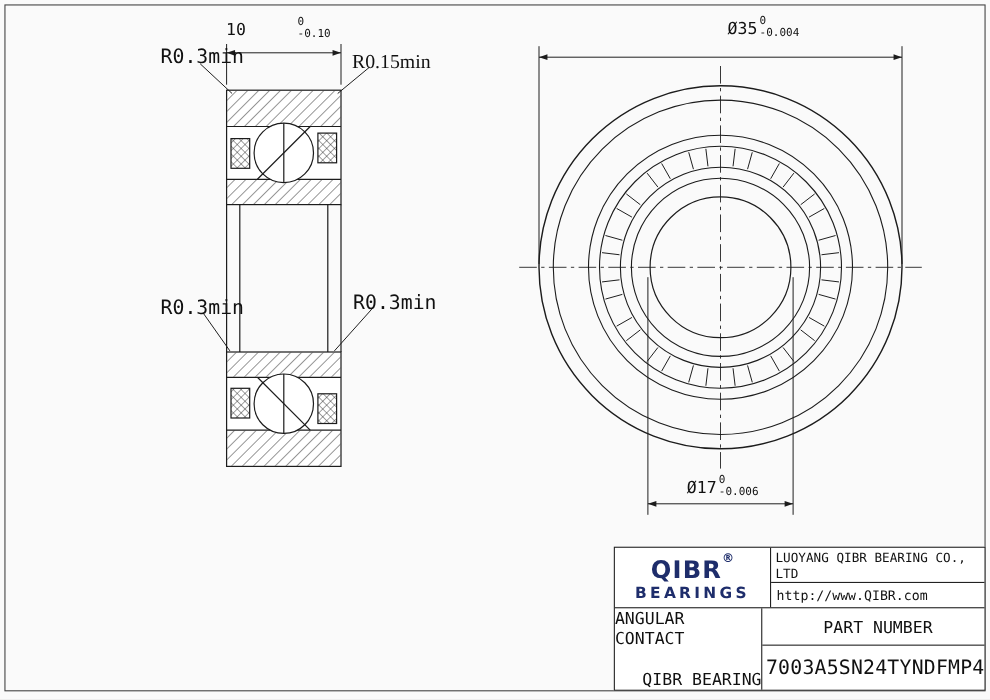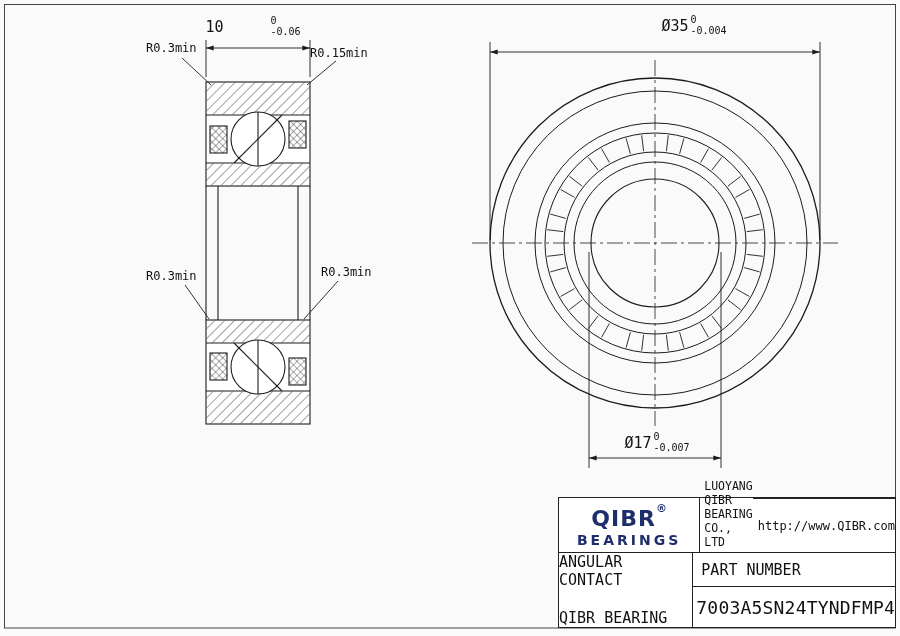--- a/index.html
+++ b/index.html
@@ -16,52 +16,52 @@
 
   
   .dim{position:absolute;display:flex;align-items:center;justify-content:center;
        font-size:15px;white-space:nowrap;}
   .dim .tol{display:inline-flex;flex-direction:column;font-size:10px;line-height:1.05;
             margin-left:2px;text-align:left;}
   .dim-width{left:198px;top:16px;width:110px;gap:45px;}
   .dim-od{left:629px;top:15px;width:130px;}
   .dim-bore{left:592px;top:432px;width:130px;}
 
-  .rlabel{position:absolute;font-size:12px;white-space:nowrap;}
+  .rlabel{position:absolute;font-size:18px;white-space:nowrap;}
   .r1{left:146px;top:41px;}
-  .r2{left:310px;top:46px;}
+  .r2{left:320px;top:46px;font-family:Liberation Serif, serif;}
   .r3{left:146px;top:269px;}
   .r4{left:321px;top:265px;}
 
   
   .titleblock{
     position:absolute;left:558px;top:497px;width:338px;height:131px;
     border:1.5px solid #222;box-sizing:border-box;background:#fff;
     display:flex;flex-direction:column;
   }
   .tb-top{display:flex;height:62px;border-bottom:1.5px solid #222;box-sizing:border-box;}
   .tb-logo{width:142px;border-right:1.5px solid #222;box-sizing:border-box;
            display:flex;flex-direction:column;align-items:center;justify-content:center;}
   .logo-line{line-height:1;color:var(--logo);}
   .logo-text{font-family:"DejaVu Sans","Liberation Sans",sans-serif;font-weight:bold;
              font-size:22px;letter-spacing:1px;}
   .logo-reg{font-family:"DejaVu Sans","Liberation Sans",sans-serif;font-size:11px;
             vertical-align:14px;font-weight:bold;}
   .logo-sub{font-family:"DejaVu Sans","Liberation Sans",sans-serif;font-weight:bold;
             font-size:14px;letter-spacing:3px;color:var(--logo);margin-top:2px;}
-  .tb-companycell{flex:1;display:flex;flex-direction:row;}
+  .tb-companycell{flex:1;display:flex;flex-direction:column;}
   .tb-company{height:31px;display:flex;align-items:center;padding-left:4px;
               font-size:11.5px;box-sizing:border-box;}
   .tb-website{flex:1;border-top:1.2px solid #222;display:flex;align-items:center;
               padding-left:5px;font-size:12px;box-sizing:border-box;}
   .tb-bottom{display:flex;flex:1;}
   .tb-product{width:204px;border-right:1.5px solid #222;box-sizing:border-box;
-              display:flex;flex-direction:column;justify-content:center;align-items:flex-start;
+              display:flex;flex-direction:column;justify-content:center;align-items:flex-end;
               font-size:15px;gap:20px;}
-  .tb-partcell{flex:1;display:flex;flex-direction:column;}
+  .tb-partcell{flex:1;display:flex;flex-direction:column;align-items:center;}
   .tb-partlabel{height:33px;display:flex;align-items:center;padding-left:8px;
                 font-size:15px;box-sizing:border-box;}
   .tb-partnumber{flex:1;border-top:1.2px solid #222;display:flex;align-items:center;
                  padding-left:3px;font-size:18px;letter-spacing:0.2px;box-sizing:border-box;}
 </style>
 </head>
 <body>
 
 <div class="page">
 
@@ -177,37 +177,37 @@
       <line x1="589" y1="252" x2="589" y2="468"></line>
       <line x1="721" y1="252" x2="721" y2="468"></line>
       <line x1="589" y1="458" x2="721" y2="458" marker-start="url(#arr)" marker-end="url(#arr)"></line>
     </g>
   </svg>
 
   <div class="dim dim-width">
     <span class="dim-main">10</span>
     <span class="tol">
       <span>0</span>
-      <span>-0.06</span>
+      <span>-0.10</span>
     </span>
   </div>
 
   <div class="dim dim-od">
     <span class="dim-main">Ø35</span>
     <span class="tol">
       <span>0</span>
       <span>-0.004</span>
     </span>
   </div>
 
   <div class="dim dim-bore">
     <span class="dim-main">Ø17</span>
     <span class="tol">
       <span>0</span>
-      <span>-0.007</span>
+      <span>-0.006</span>
     </span>
   </div>
 
   <div class="rlabel r1">R0.3min</div>
   <div class="rlabel r2">R0.15min</div>
   <div class="rlabel r3">R0.3min</div>
   <div class="rlabel r4">R0.3min</div>
 
   <div class="titleblock">
     <div class="tb-top">

